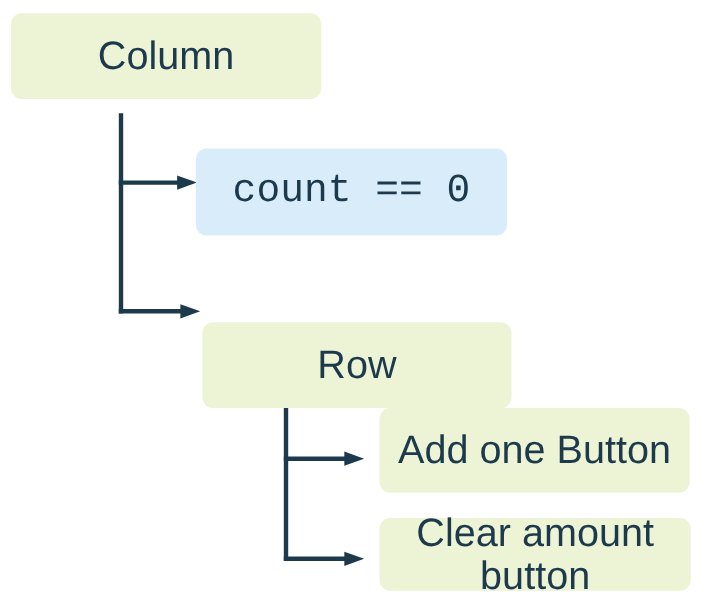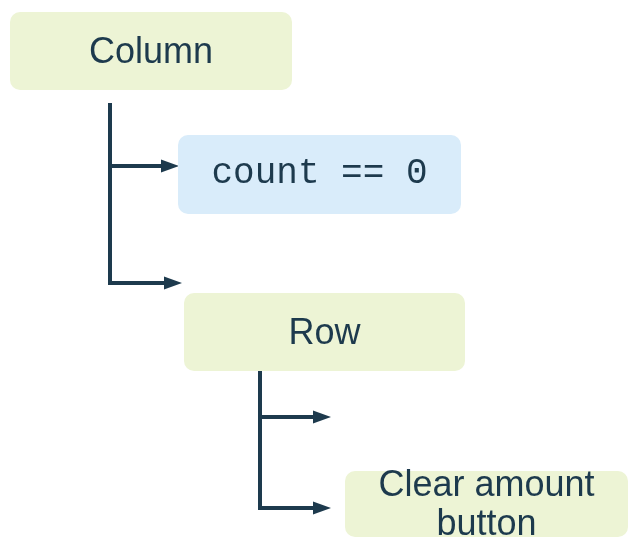--- a/index.html
+++ b/index.html
@@ -83,18 +83,21 @@
   </div>
 
   <div class="node node--blue" id="node-condition">
     <span>count == 0</span>
   </div>
 
   <div class="node node--green" id="node-row">
     <span>Row</span>
   </div>
 
+  <div class="node node--green" id="node-add-one">
+    <span>Add one Button</span>
+  </div>
 
   <div class="node node--green" id="node-clear-amount">
     <span>Clear amount button</span>
   </div>
 
 </div>
 
 </body></html>

